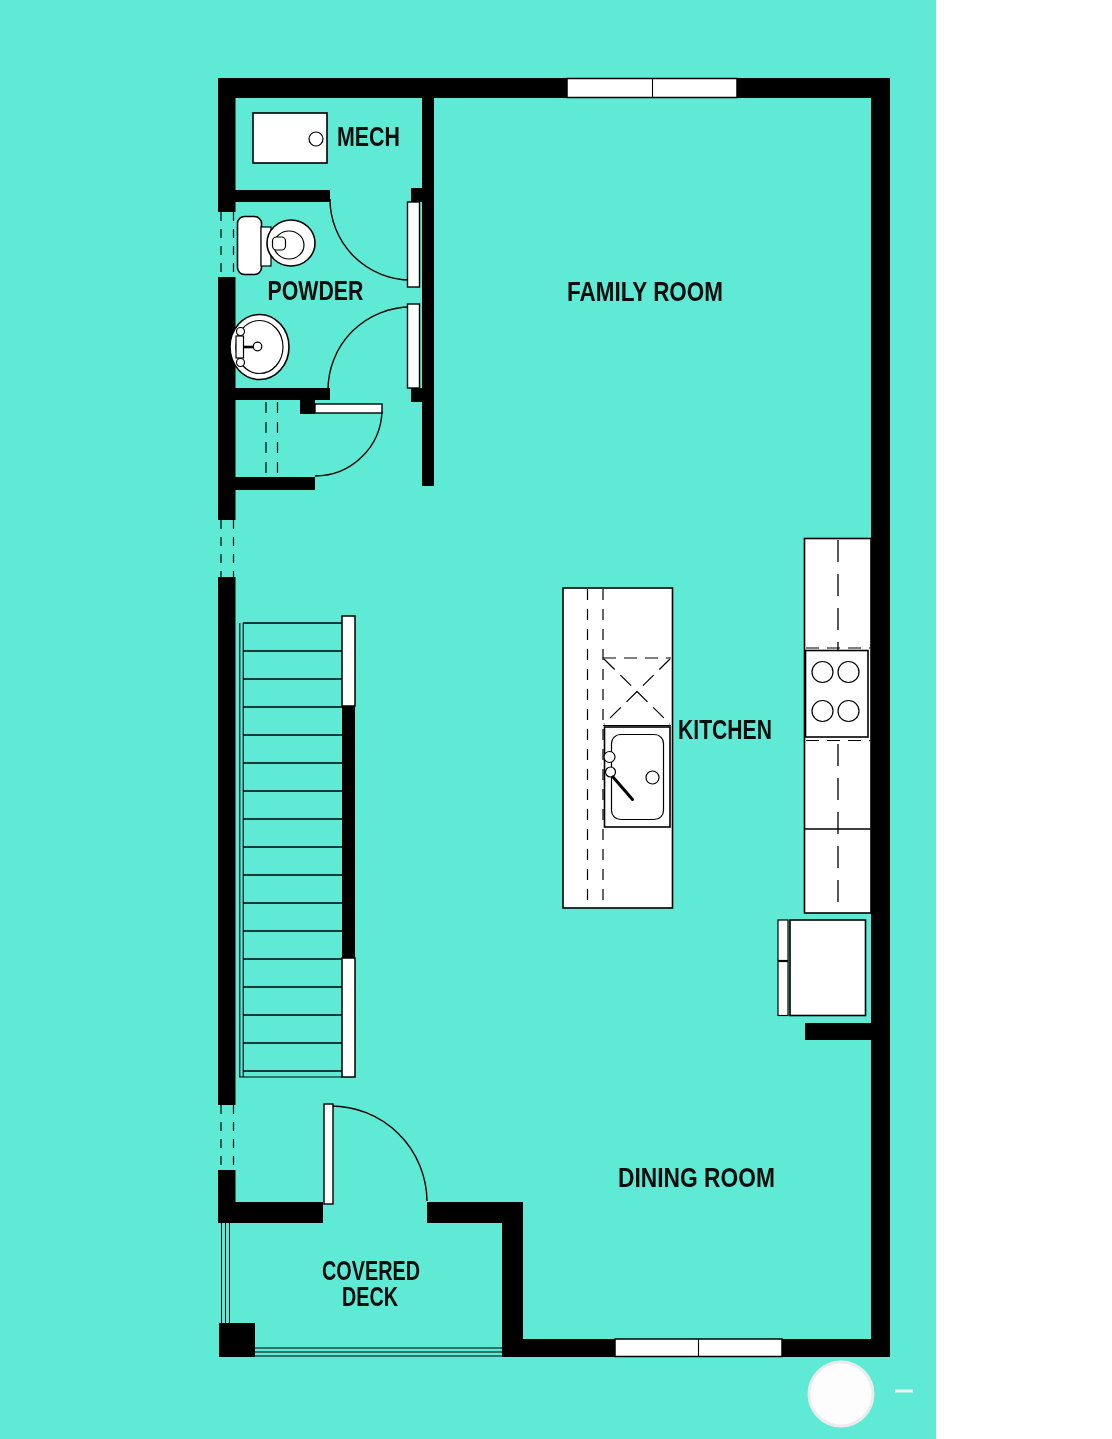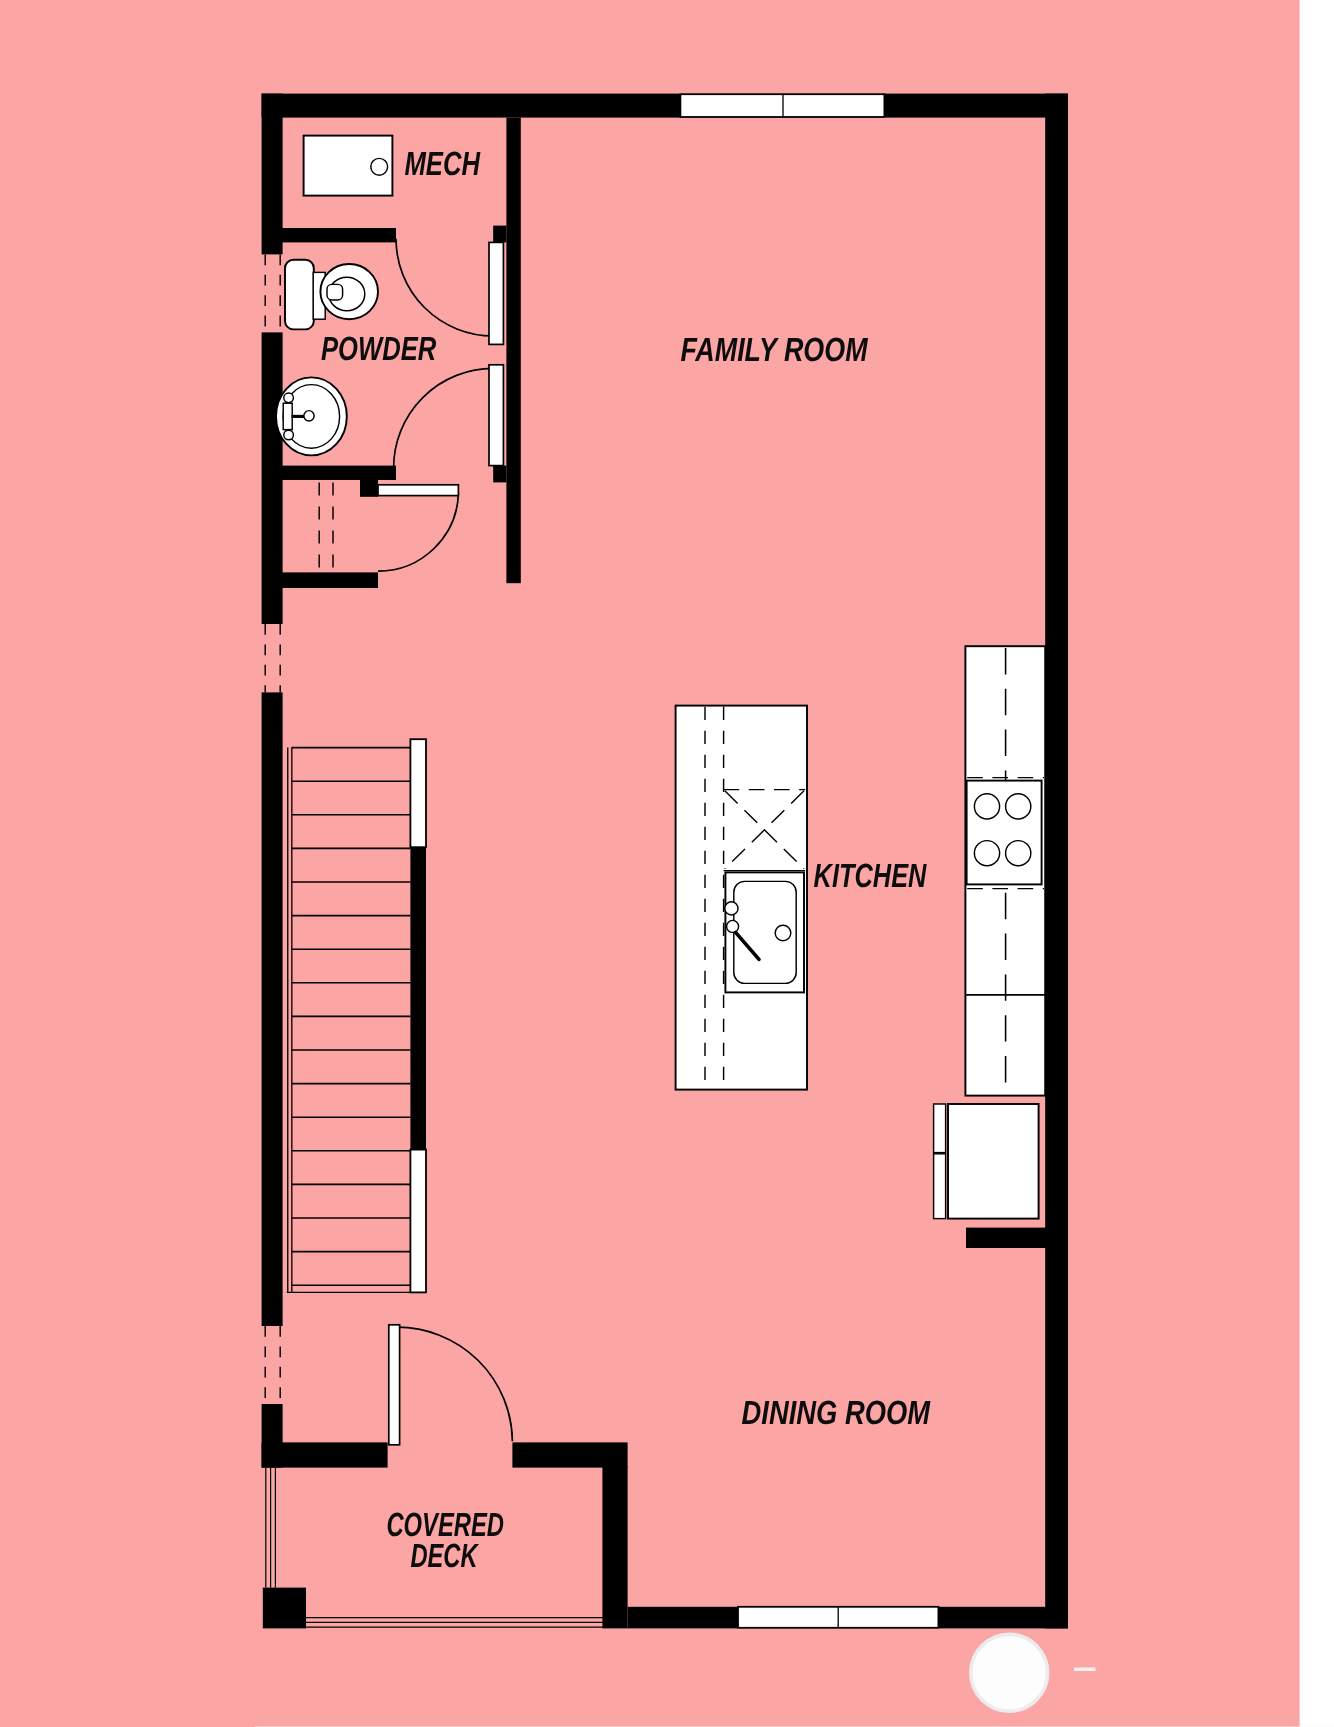--- a/index.html
+++ b/index.html
@@ -1,22 +1,21 @@
 <!DOCTYPE html>
 <html><head>
 <meta charset="utf-8">
 <style>
   html,body { margin:0; padding:0; background:#ffffff; }
   .canvas {
     position:relative;
-    width:1083px; height:1439px;
-    background:#fca5a5;
+    width:936px; height:1439px;
+    background:#5eead4;
     font-family:"Liberation Sans", sans-serif;
     overflow:hidden;
-    font-style:italic;
   }
   svg { display:block; }
   .wall        { fill:#000000; stroke:none; }
   .thin        { fill:none; stroke:#000000; stroke-width:1.4; }
   .thin-lt     { fill:none; stroke:#000000; stroke-width:1.1; }
   .fixture     { fill:#ffffff; stroke:#000000; stroke-width:1.6; }
   .fixture-thin{ fill:#ffffff; stroke:#000000; stroke-width:1.2; }
   .leaf        { fill:#ffffff; stroke:#000000; stroke-width:1.4; }
   .arc         { fill:none; stroke:#000000; stroke-width:1.4; }
   .dash-long   { fill:none; stroke:#000000; stroke-width:1.3; stroke-dasharray:22 12; }

